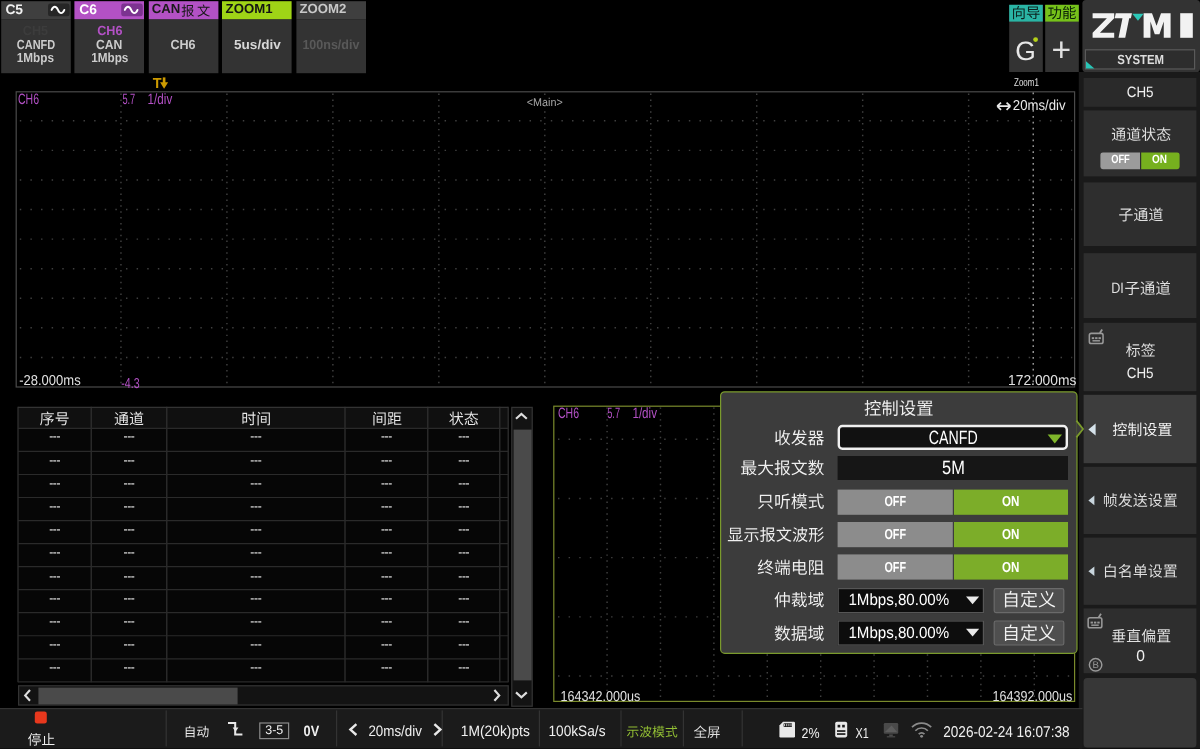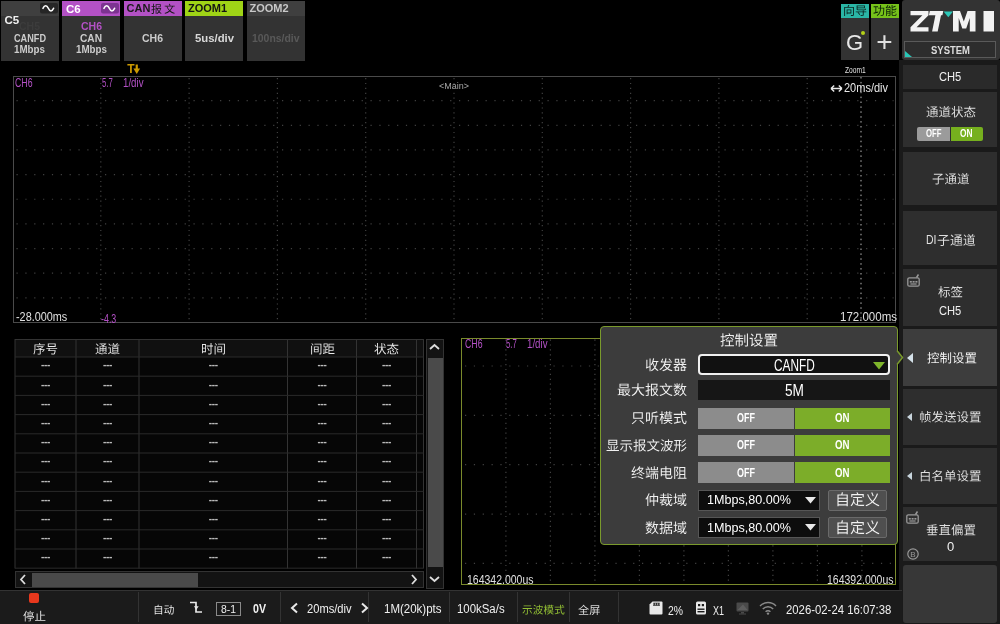--- a/index.html
+++ b/index.html
@@ -73,21 +73,21 @@
 <div class="b" style="left:0.5px;top:16.0px;width:58.0px;height:44.5px;background:#333333;"></div>
 <div class="b" style="left:62.0px;top:16.0px;width:58.0px;height:44.5px;background:#333333;"></div>
 <div class="b" style="left:123.5px;top:16.0px;width:58.0px;height:44.5px;background:#333333;"></div>
 <div class="b" style="left:185.0px;top:16.0px;width:58.0px;height:44.5px;background:#333333;"></div>
 <div class="b" style="left:246.5px;top:16.0px;width:58.0px;height:44.5px;background:#333333;"></div>
 <div class="b" style="left:0.5px;top:1.0px;width:58.0px;height:15.0px;background:#3f3f3f;"></div>
 <div class="b" style="left:62.0px;top:1.0px;width:58.0px;height:15.0px;background:#b351c5;"></div>
 <div class="b" style="left:123.5px;top:1.0px;width:58.0px;height:15.0px;background:#b351c5;"></div>
 <div class="b" style="left:185.0px;top:1.0px;width:58.0px;height:15.0px;background:#9fd416;"></div>
 <div class="b" style="left:246.5px;top:1.0px;width:58.0px;height:15.0px;background:#3f3f3f;"></div>
-<div class="t" style="top:13px;font-size:11.5px;color:#f0f0f0;font-weight:700;left:4.5px;">C5</div>
+<div class="t" style="top:2px;font-size:11.5px;color:#f0f0f0;font-weight:700;left:4.5px;">C5</div>
 <div class="t" style="top:1.63px;font-size:11.5px;color:#ffffff;font-weight:700;left:66.0px;">C6</div>
 <svg class="ck" style="left:39.5px;top:3.2px;width:18px;height:10.6px">
     <rect width="18" height="10.6" rx="2" fill="#262626"></rect>
     <path d="M3,5.3 C4.5,1.8 6.8,1.8 8.3,5.3 C9.8,8.8 12.1,8.8 13.6,5.3" stroke="#fff" stroke-width="1.6" fill="none" stroke-linecap="round"></path>
   </svg>
 <svg class="ck" style="left:101.0px;top:3.2px;width:18px;height:10.6px">
     <rect width="18" height="10.6" rx="2" fill="#7c3390"></rect>
     <path d="M3,5.3 C4.5,1.8 6.8,1.8 8.3,5.3 C9.8,8.8 12.1,8.8 13.6,5.3" stroke="#fff" stroke-width="1.6" fill="none" stroke-linecap="round"></path>
   </svg>
 <div class="t" style="top:2.11px;font-size:11.0px;color:#1a1a1a;font-weight:700;left:126.5px;">CAN</div>
@@ -565,21 +565,21 @@
     <g transform="translate(0,10.70) scale(0.01070,-0.01070)" fill="#f0f0f0">
       <use href="#u81EA" x="0"></use>
       <use href="#u52A8" x="1000"></use>
     </g>
   </svg>
 <svg class="ck" style="left:189px;top:600px;width:14px;height:15px">
     <path d="M1,2.5 h6 v9.5 h6" stroke="#e8e8e8" stroke-width="1.7" fill="none"></path>
     <path d="M4.9,6.2 h4.8 l-2.4,3.6 z" fill="#e8e8e8"></path>
   </svg>
 <div class="b" style="left:216.0px;top:601.5px;width:24.5px;height:14.0px;border:1px solid #8a8a8a;"></div>
-<div class="t" style="top:603.10px;font-size:10.5px;color:#f0f0f0;font-weight:400;left:220.50px;transform-origin:0 50%;transform:scaleX(0.9884);">8-1</div>
+<div class="t" style="top:603.10px;font-size:10.5px;color:#f0f0f0;font-weight:400;left:220.50px;transform-origin:0 50%;transform:scaleX(0.9884);">3-5</div>
 <div class="t" style="top:602.15px;font-size:12.5px;color:#f0f0f0;font-weight:700;left:253.10px;transform-origin:0 50%;transform:scaleX(0.8503);">0V</div>
 <svg class="ck" style="left:290px;top:601.5px;width:9px;height:12px">
     <path d="M7,1.5 L2,6 L7,10.5" stroke="#e8e8e8" stroke-width="2" fill="none"></path>
   </svg>
 <div class="t" style="top:602.15px;font-size:12.5px;color:#f0f0f0;font-weight:400;left:307.30px;transform-origin:0 50%;transform:scaleX(0.8917);">20ms/div</div>
 <svg class="ck" style="left:360px;top:601.5px;width:9px;height:12px">
     <path d="M2,1.5 L7,6 L2,10.5" stroke="#e8e8e8" stroke-width="2" fill="none"></path>
   </svg>
 <div class="t" style="top:602.15px;font-size:12.5px;color:#f0f0f0;font-weight:400;left:384.15px;transform-origin:0 50%;transform:scaleX(0.9197);">1M(20k)pts</div>
 <div class="t" style="top:602.15px;font-size:12.5px;color:#f0f0f0;font-weight:400;left:456.80px;transform-origin:0 50%;transform:scaleX(0.9133);">100kSa/s</div>

